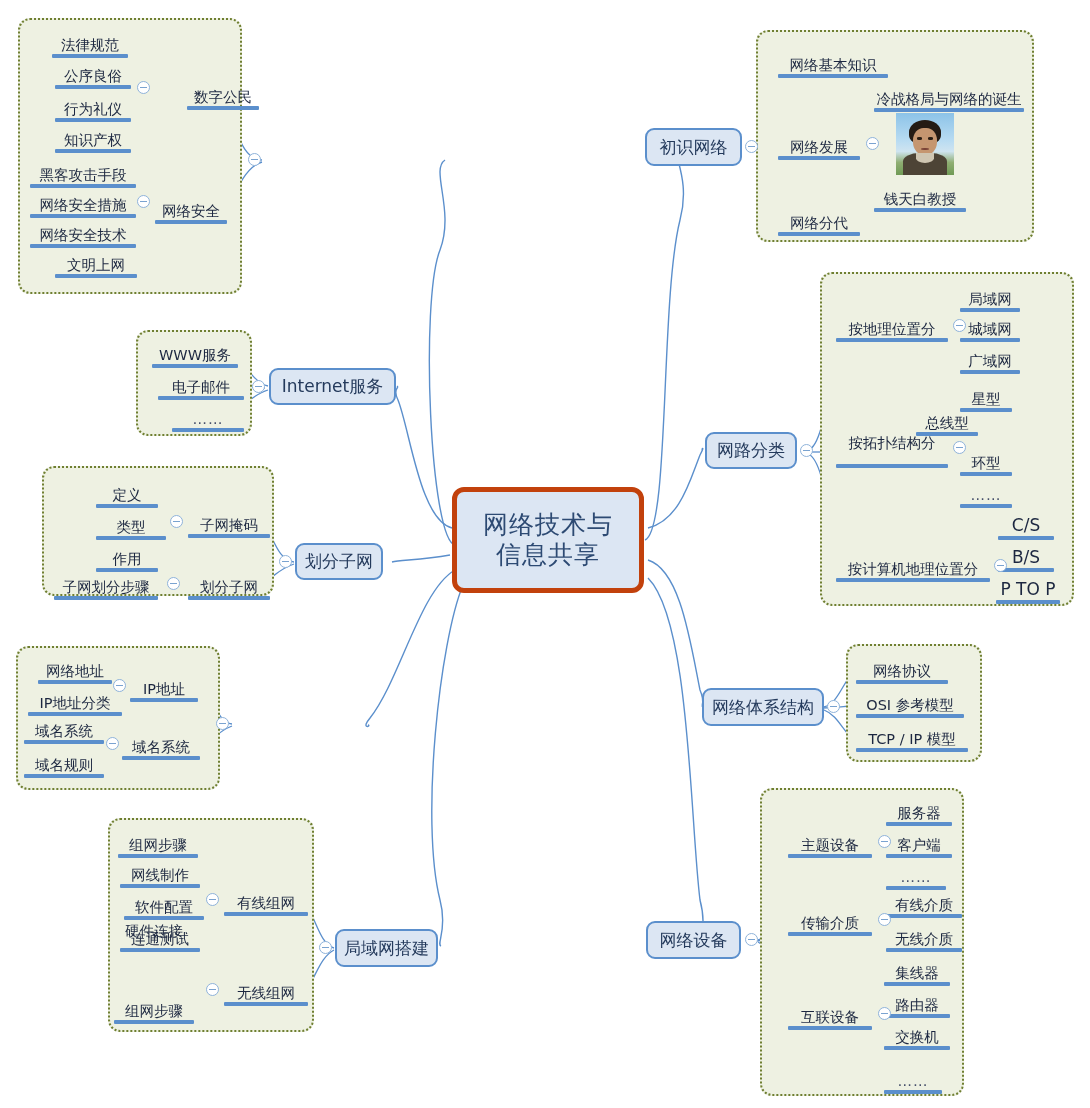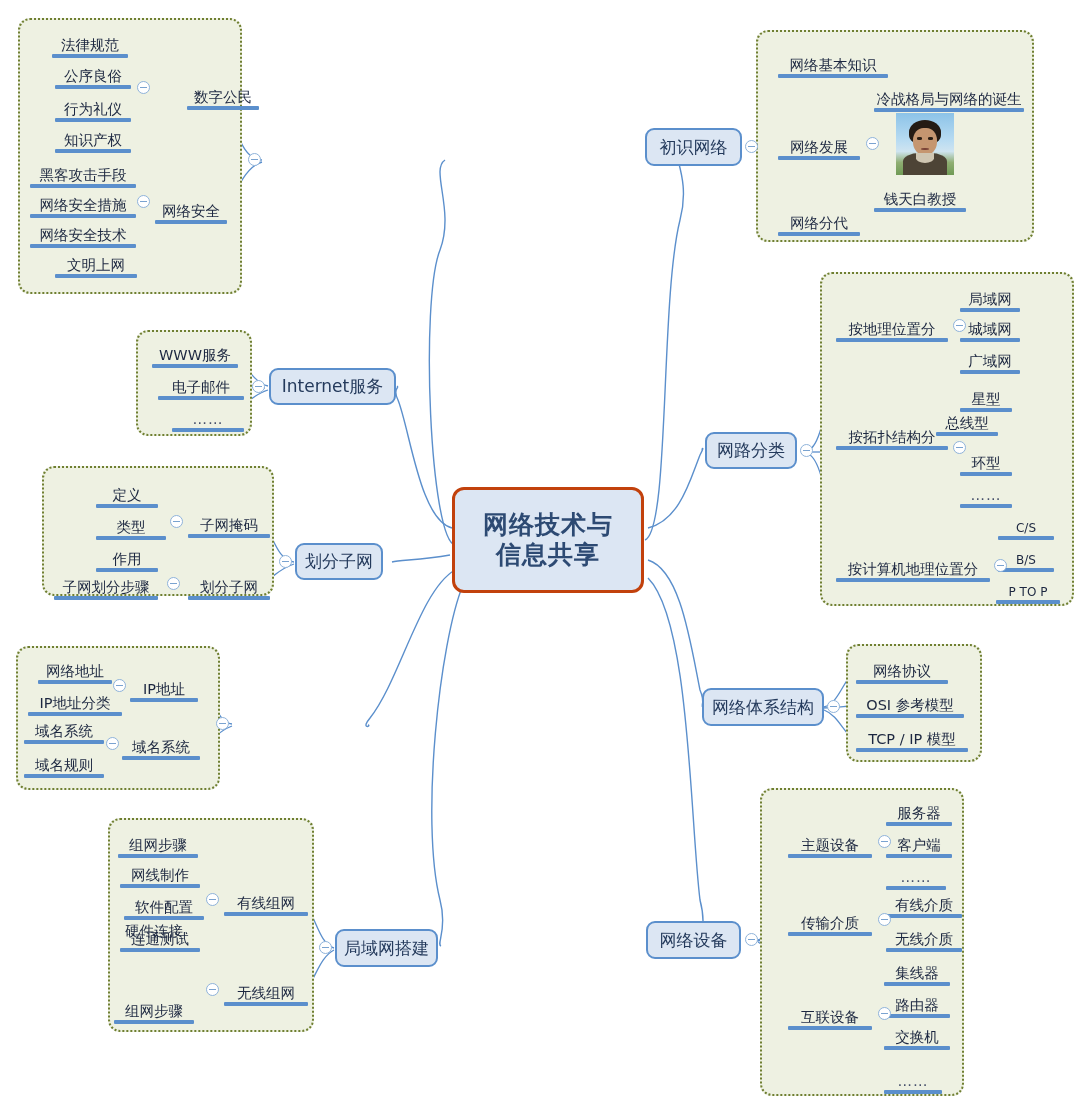--- a/index.html
+++ b/index.html
@@ -31,28 +31,28 @@
     background:#eef1e2;
     border:2px dotted #6f7f31;
     border-radius:12px;
     z-index:2;
   }
   
   .rootnode{
     position:absolute;
     box-sizing:border-box;
     background:#dce6f3;
-    border:3px solid #c2410c;
+    border:5px solid #c2410c;
     border-radius:12px;
     display:flex;
     align-items:center;
     justify-content:center;
     text-align:center;
     font-size:25px;
-    font-weight:bold;
+    font-weight:normal;
     line-height:1.22;
     color:#2d4a73;
     letter-spacing:1px;
     z-index:6;
   }
   
   .branchnode{
     position:absolute;
     box-sizing:border-box;
     background:#dce6f3;
@@ -83,21 +83,21 @@
     white-space:nowrap;
     padding:0 2px 1px 2px;
     text-align:center;
   }
   .leaf .ul{
     height:4px;
     background:#5b8fcc;
     border-radius:1px;
     width:100%;
   }
-  .leaf.tiny .lbl{font-size:12px;}
+  .leaf.tiny .lbl{font-size:17px;}
   .leaf.dots .lbl{letter-spacing:1px;color:#46506b;}
   
   .toggle{
     position:absolute;
     width:13px;height:13px;
     box-sizing:border-box;
     border:1px solid #8fb3da;
     border-radius:50%;
     background:#ffffff;
     z-index:7;
@@ -493,30 +493,30 @@
   </div>
   <div class="leaf" style="left:960px;top:310px;width:60px;height:32px;">
     <div class="lbl">城域网</div>
     <div class="ul"></div>
   </div>
   <div class="leaf" style="left:960px;top:342px;width:60px;height:32px;">
     <div class="lbl">广域网</div>
     <div class="ul"></div>
   </div>
 
-  <div class="leaf" style="left:836px;top:418px;width:112px;height:32px;">
+  <div class="leaf" style="left:836px;top:436px;width:112px;height:32px;justify-content:space-between;">
     <div class="lbl">按拓扑结构分</div>
     <div class="ul"></div>
   </div>
   <div class="toggle" style="left:953px;top:441px;"></div>
   <div class="leaf" style="left:960px;top:380px;width:52px;height:32px;">
     <div class="lbl">星型</div>
     <div class="ul"></div>
   </div>
-  <div class="leaf" style="left:936px;top:412px;width:62px;height:24px;">
+  <div class="leaf" style="left:916px;top:412px;width:62px;height:24px;">
     <div class="lbl">总线型</div>
     <div class="ul"></div>
   </div>
   <div class="leaf" style="left:960px;top:444px;width:52px;height:32px;">
     <div class="lbl">环型</div>
     <div class="ul"></div>
   </div>
   <div class="leaf dots" style="left:960px;top:476px;width:52px;height:32px;">
     <div class="lbl">……</div>
     <div class="ul"></div>

